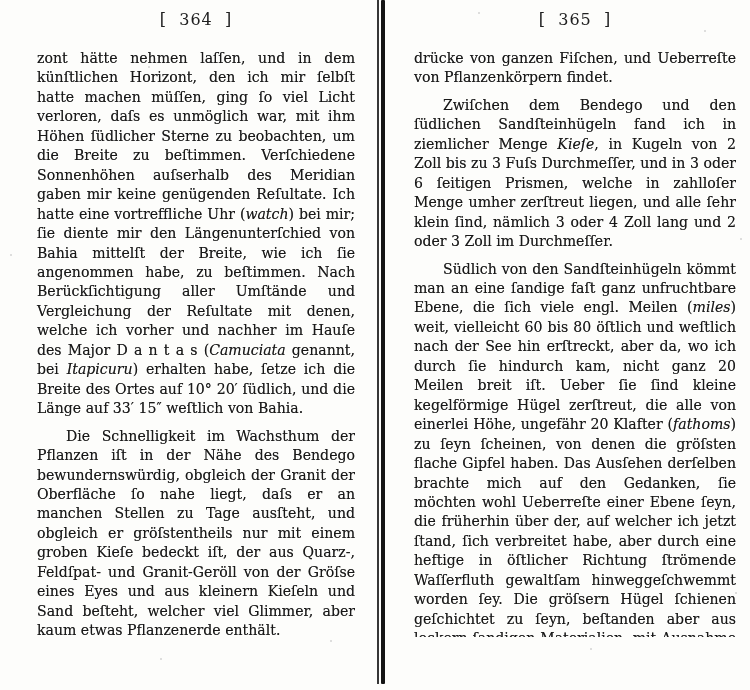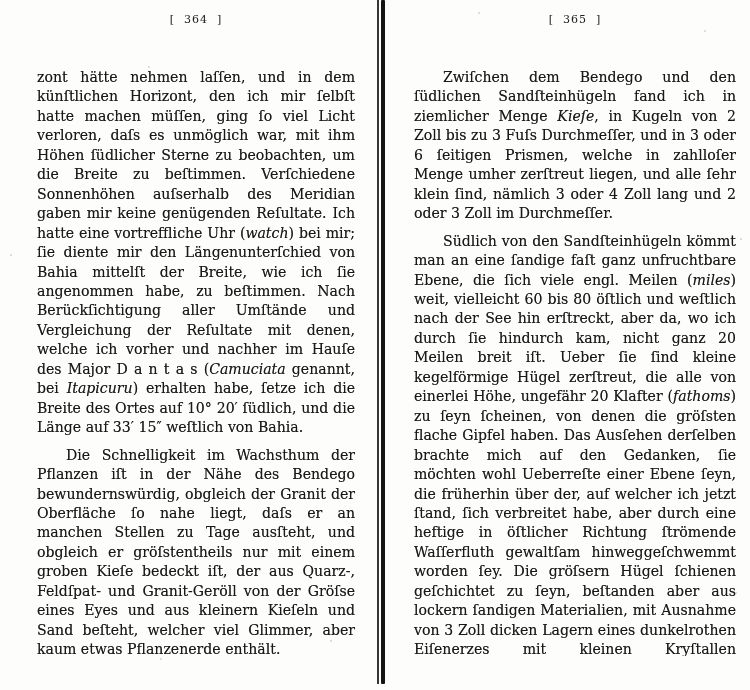--- a/index.html
+++ b/index.html
@@ -17,25 +17,25 @@
     color: #1b1b1b;
   }
   .page {
     position: absolute;
     top: 10px;
   }
   .page-left  { left: 29px;  width: 334px; }
   .page-right { left: 406px; width: 338px; }
   .page-header {
     text-align: center;
-    font-size: 11px;
+    font-size: 16px;
     line-height: 20px;
     white-space: pre;
     letter-spacing: 1px;
-    margin-bottom: 30px;
+    margin-bottom: 11px;
     color: #202020;
   }
   .page-body {
     font-size: 14.1px;
     line-height: 19.45px;
     text-align: justify;
     color: #191919;
     text-shadow: 0 0 0.35px rgba(20,20,20,0.55);
     height: 596px;
     overflow: hidden;
@@ -86,20 +86,21 @@
   </div>
 
   <div class="gutter">
     <span class="rule rule-thin"></span>
     <span class="rule rule-thick"></span>
   </div>
 
   <div class="page page-right">
     <div class="page-header">[  365  ]</div>
     <div class="page-body" id="right-body">
+        <p>drücke von ganzen Fiſchen, und Ueberreſte von Pflanzenkörpern findet.</p>
         <p class="indent">Zwiſchen dem Bendego und den ſüdlichen Sandſteinhügeln fand ich in ziemlicher Menge <i>Kieſe</i>, in Kugeln von 2 Zoll bis zu 3 Fuſs Durchmeſſer, und in 3 oder 6 ſeitigen Prismen, welche in zahlloſer Menge umher zerſtreut liegen, und alle ſehr klein ſind, nämlich 3 oder 4 Zoll lang und 2 oder 3 Zoll im Durchmeſſer.</p>
         <p class="indent">Südlich von den Sandſteinhügeln kömmt man an eine ſandige faſt ganz unfruchtbare Ebene, die ſich viele engl. Meilen (<i>miles</i>) weit, vielleicht 60 bis 80 öſtlich und weſtlich nach der See hin erſtreckt, aber da, wo ich durch ſie hindurch kam, nicht ganz 20 Meilen breit iſt.  Ueber ſie ſind kleine kegelförmige Hügel zerſtreut, die alle von einerlei Höhe, ungefähr 20 Klafter (<i>fathoms</i>) zu ſeyn ſcheinen, von denen die gröſsten flache Gipfel haben. Das Ausſehen derſelben brachte mich auf den Gedanken, ſie möchten wohl Ueberreſte einer Ebene ſeyn, die früherhin über der, auf welcher ich jetzt ſtand, ſich verbreitet habe, aber durch eine heftige in öſtlicher Richtung ſtrömende Waſſerfluth gewaltſam hinweggeſchwemmt worden ſey.  Die gröſsern Hügel ſchienen geſchichtet zu ſeyn, beſtanden aber aus lockern ſandigen Materialien, mit Ausnahme von 3 Zoll dicken Lagern eines dunkelrothen Eiſenerzes mit kleinen Kryſtallen magnetiſchen Eiſenſteins, welche in ihnen vorkommen, und genau denen gleichen, die ſich in den Leemhügeln von Bahia fin-</p>
       </div>
   </div>
 
   <span class="speck" style="left:148px;top:66px"></span>
   <span class="speck" style="left:92px;top:96px"></span>
   <span class="speck" style="left:10px;top:254px"></span>
   <span class="speck" style="left:478px;top:12px"></span>
   <span class="speck" style="left:704px;top:30px"></span>

